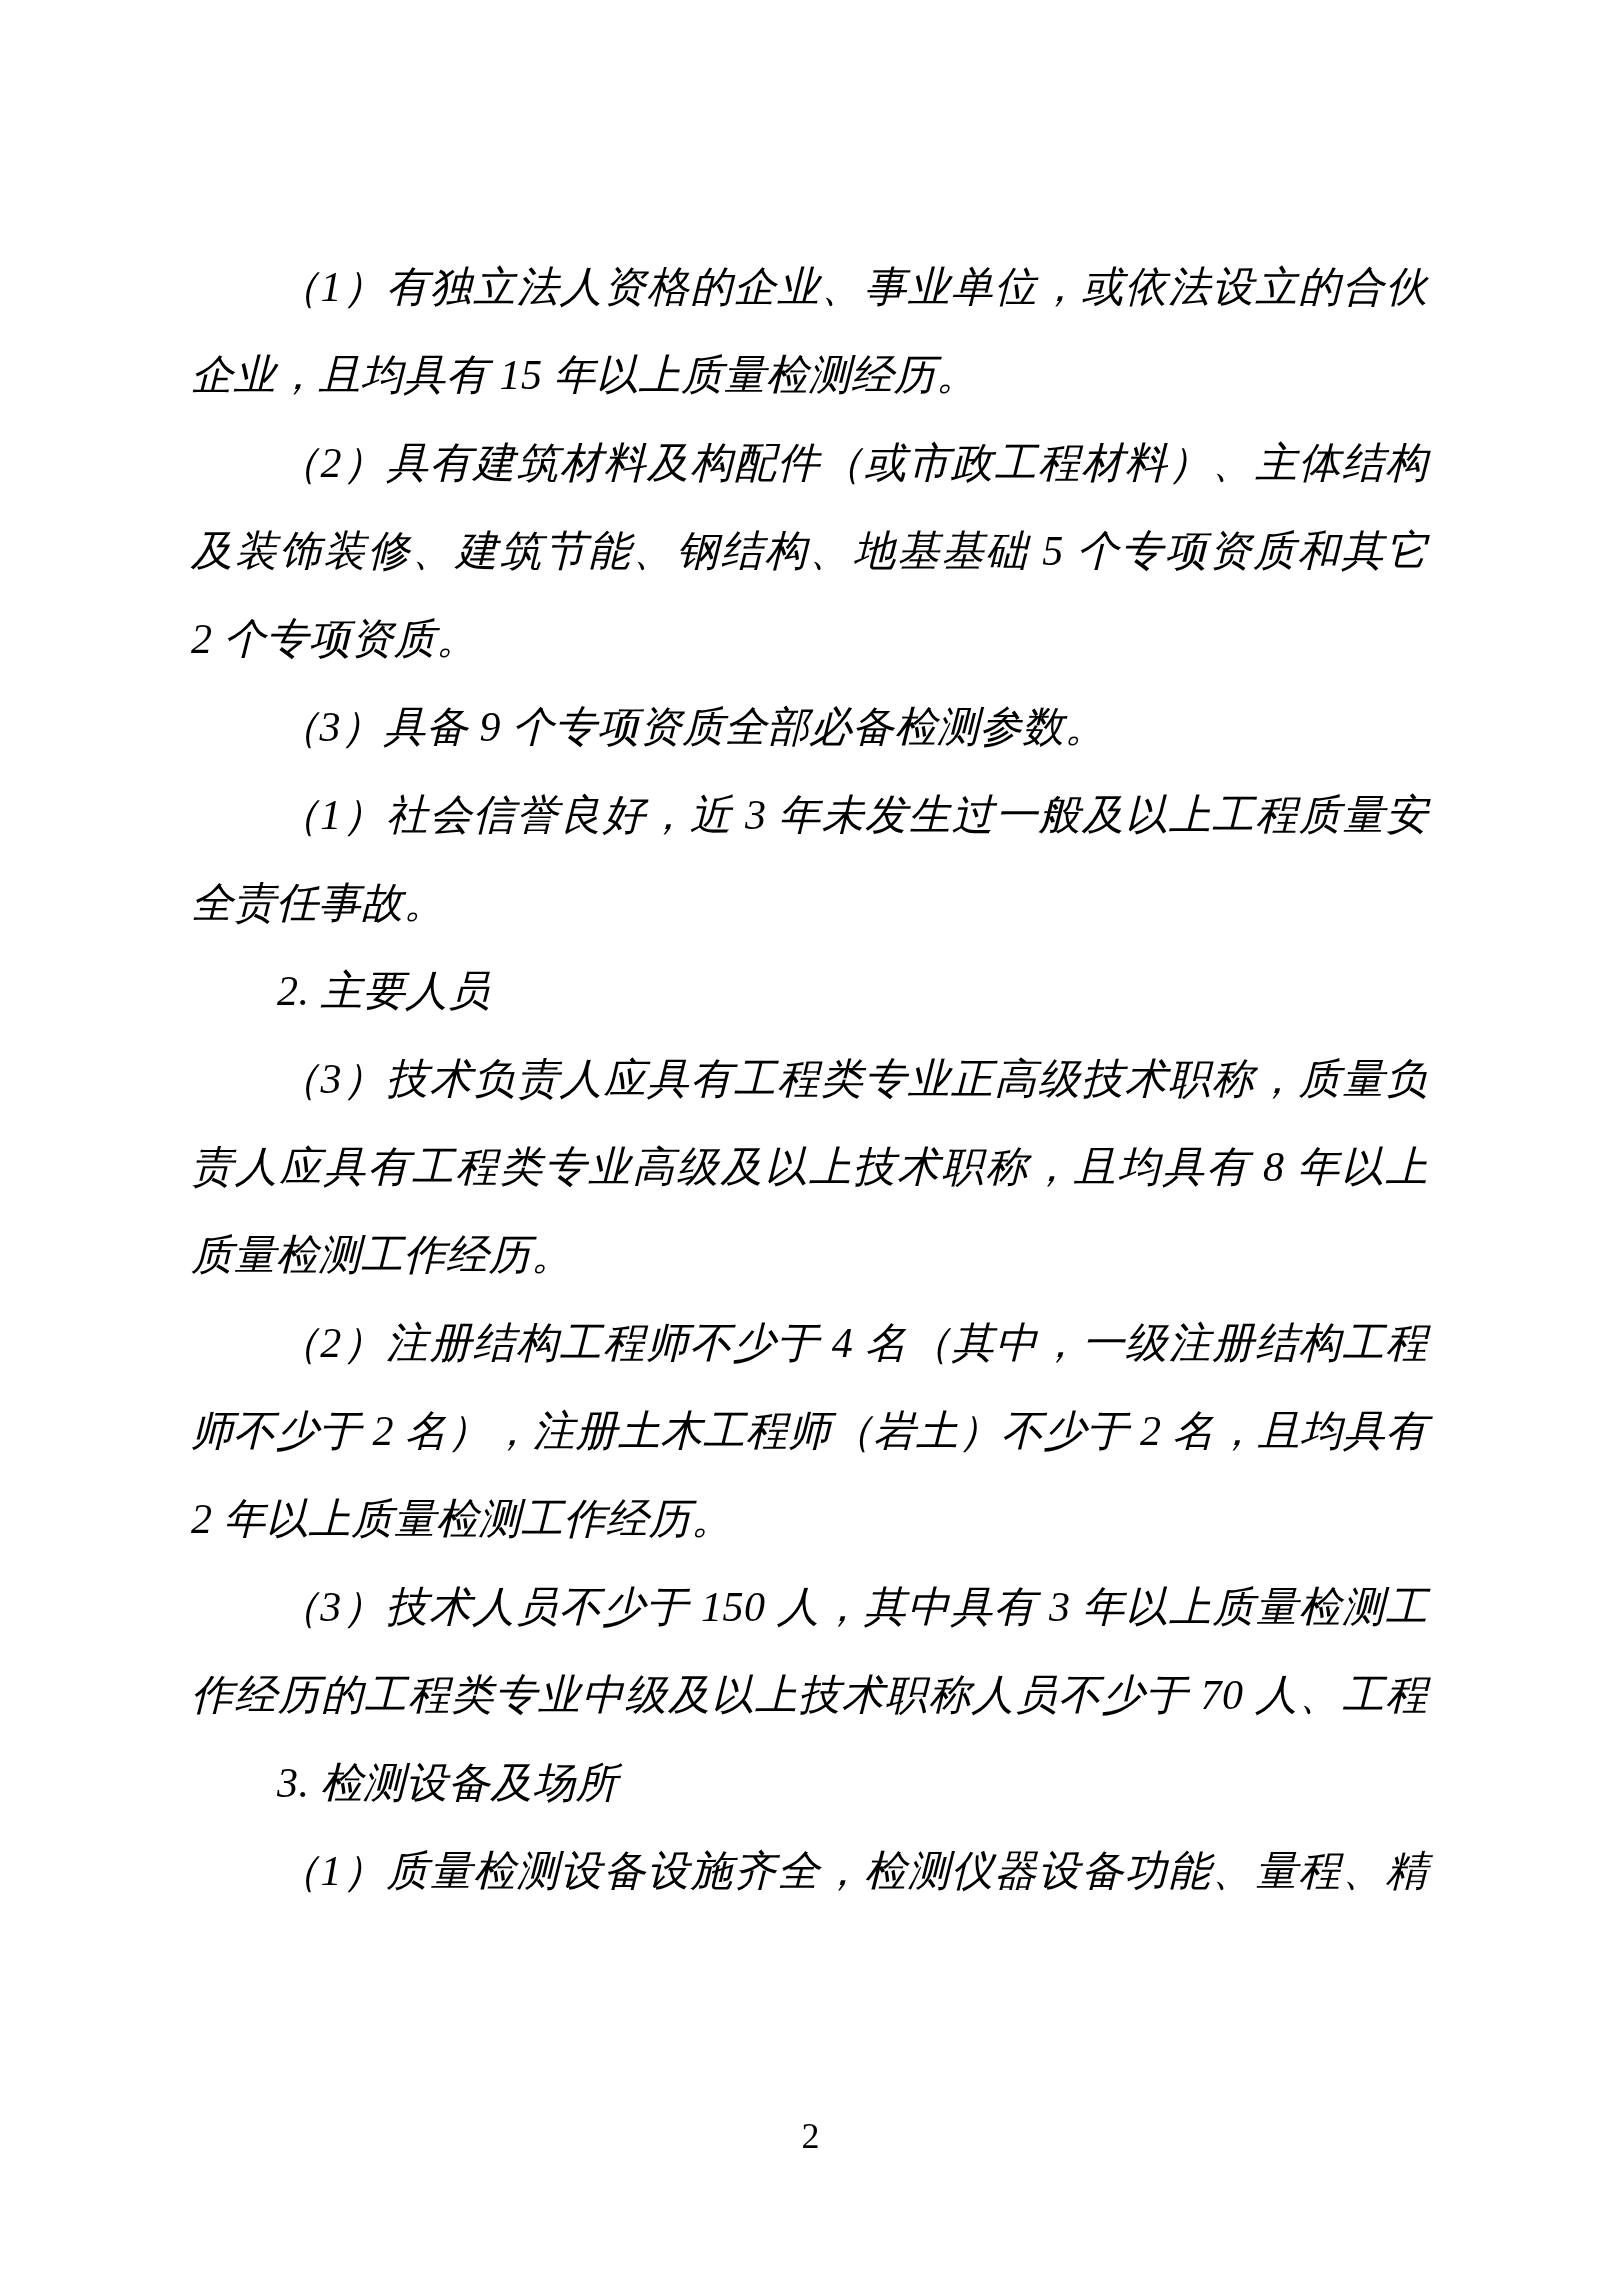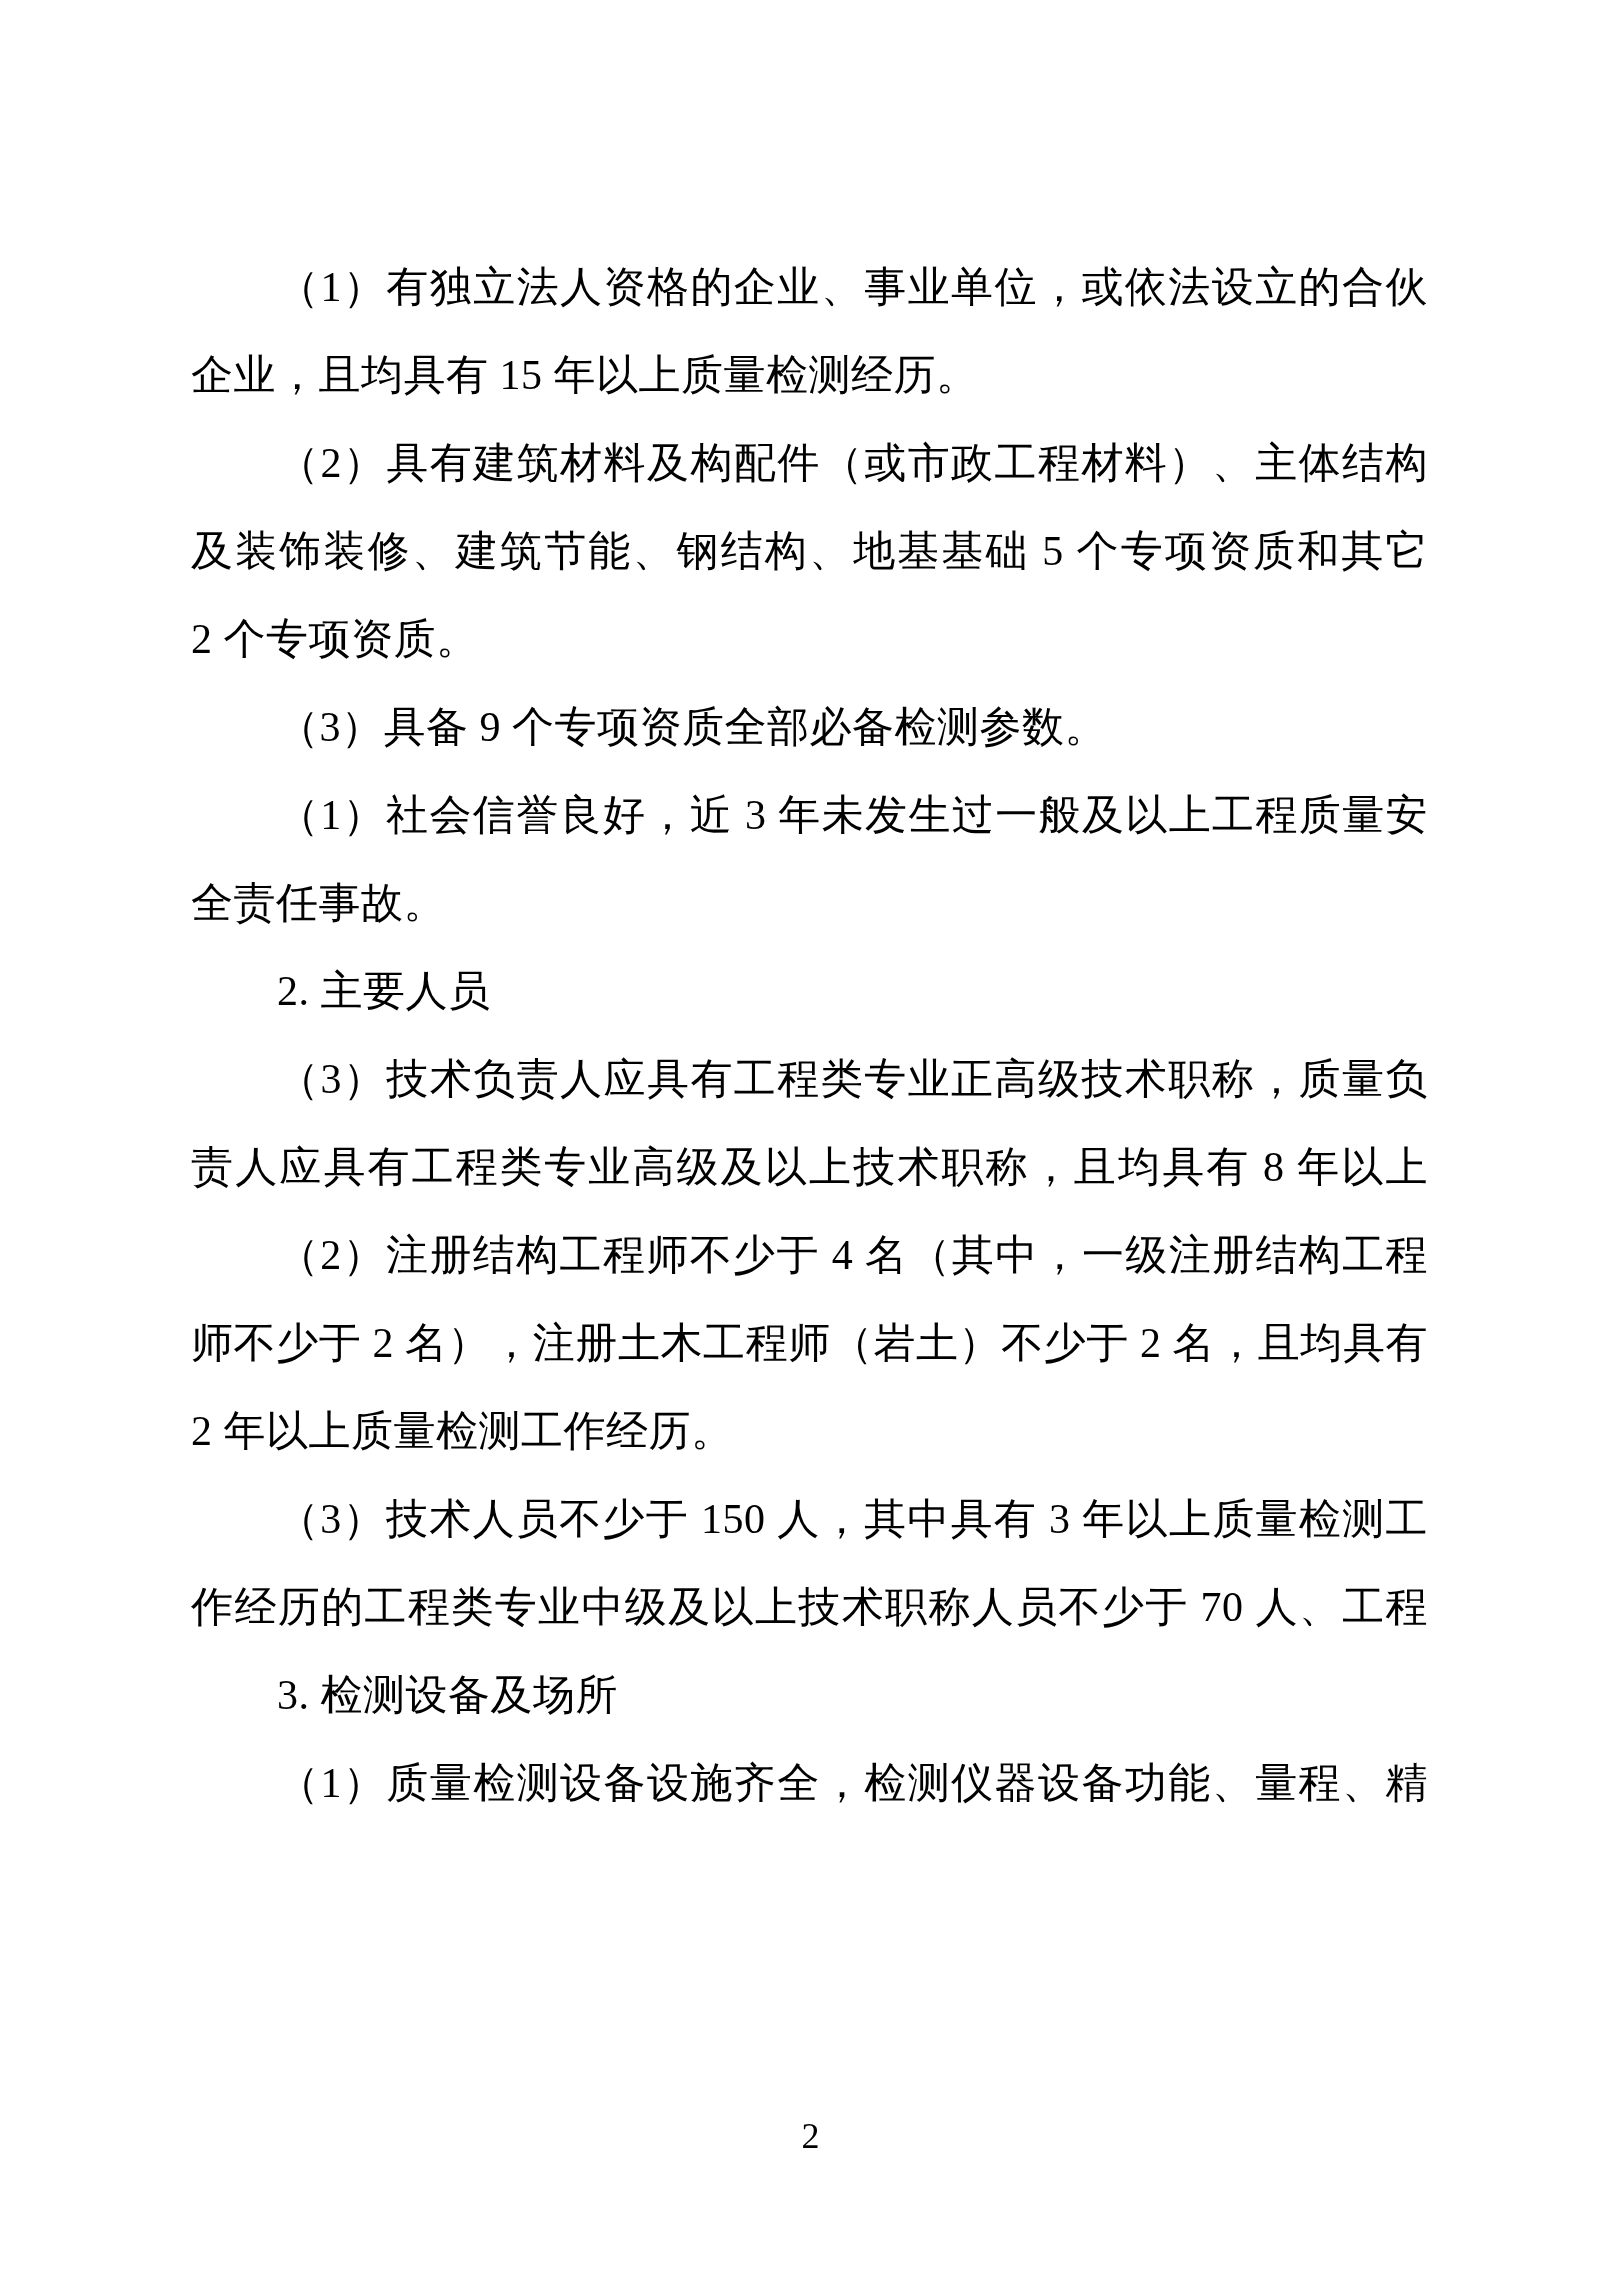--- a/index.html
+++ b/index.html
@@ -18,20 +18,21 @@
       background: #ffffff;
       color: #000000;
       font-family: "Liberation Serif", "DejaVu Serif", serif;
       overflow: hidden;
     }
     .text-block {
       position: absolute;
       left: 191px;
       top: 243px;
       width: 1237px;
+      font-style: italic;
     }
     .line {
       margin: 0;
       padding: 0;
       font-size: 42px;
       line-height: 88px;
       height: 88px;
       text-align: left;
       letter-spacing: 0.5px;
     }
@@ -68,20 +69,21 @@
     <p class="line">企业，且均具有 15 年以上质量检测经历。</p>
     <p class="line indent full">（2）具有建筑材料及构配件（或市政工程材料）、主体结构</p>
     <p class="line full">及装饰装修、建筑节能、钢结构、地基基础 5 个专项资质和其它</p>
     <p class="line">2 个专项资质。</p>
     <p class="line indent">（3）具备 9 个专项资质全部必备检测参数。</p>
     <p class="line indent full">（1）社会信誉良好，近 3 年未发生过一般及以上工程质量安</p>
     <p class="line">全责任事故。</p>
     <p class="line indent">2. 主要人员</p>
     <p class="line indent full">（3）技术负责人应具有工程类专业正高级技术职称，质量负</p>
     <p class="line full">责人应具有工程类专业高级及以上技术职称，且均具有 8 年以上</p>
+    <p class="line">质量检测工作经历。</p>
     <p class="line indent full">（2）注册结构工程师不少于 4 名（其中，一级注册结构工程</p>
     <p class="line full">师不少于 2 名），注册土木工程师（岩土）不少于 2 名，且均具有</p>
     <p class="line">2 年以上质量检测工作经历。</p>
     <p class="line indent full">（3）技术人员不少于 150 人，其中具有 3 年以上质量检测工</p>
     <p class="line full">作经历的工程类专业中级及以上技术职称人员不少于 70 人、工程</p>
     <p class="line indent">3. 检测设备及场所</p>
     <p class="line indent full">（1）质量检测设备设施齐全，检测仪器设备功能、量程、精</p>
   </div>
   <div class="footer">
     <span class="pagenum">2</span>

